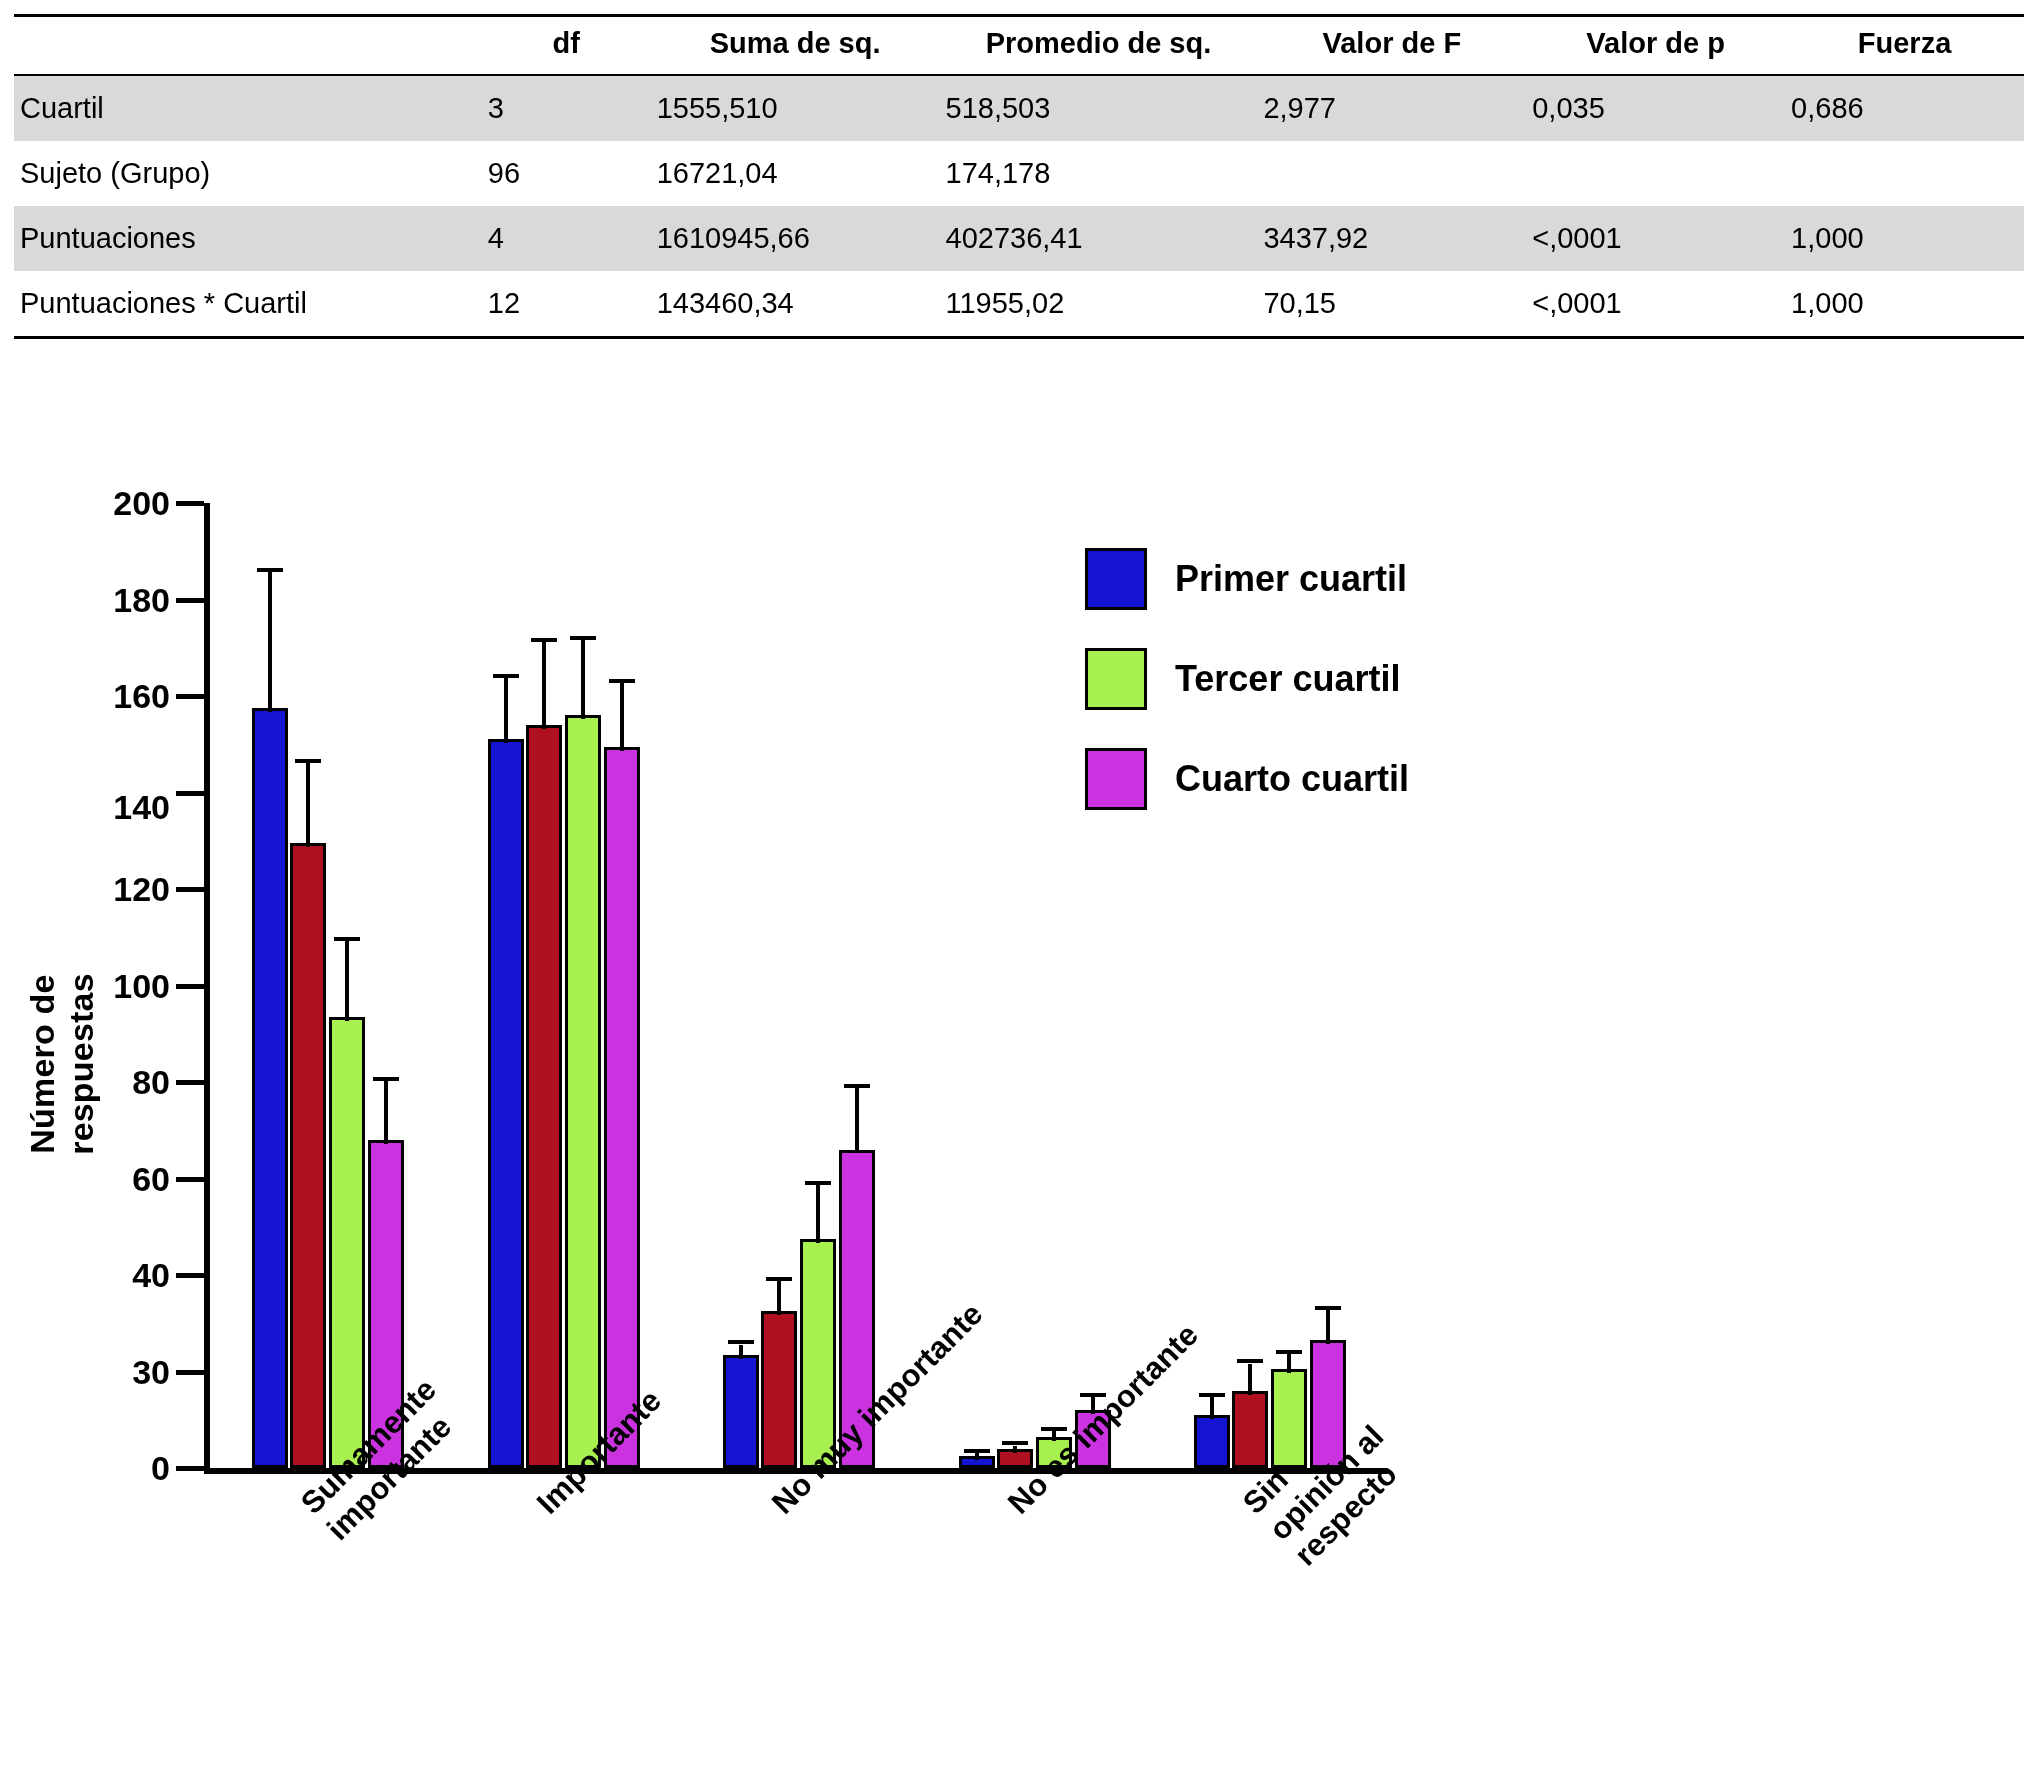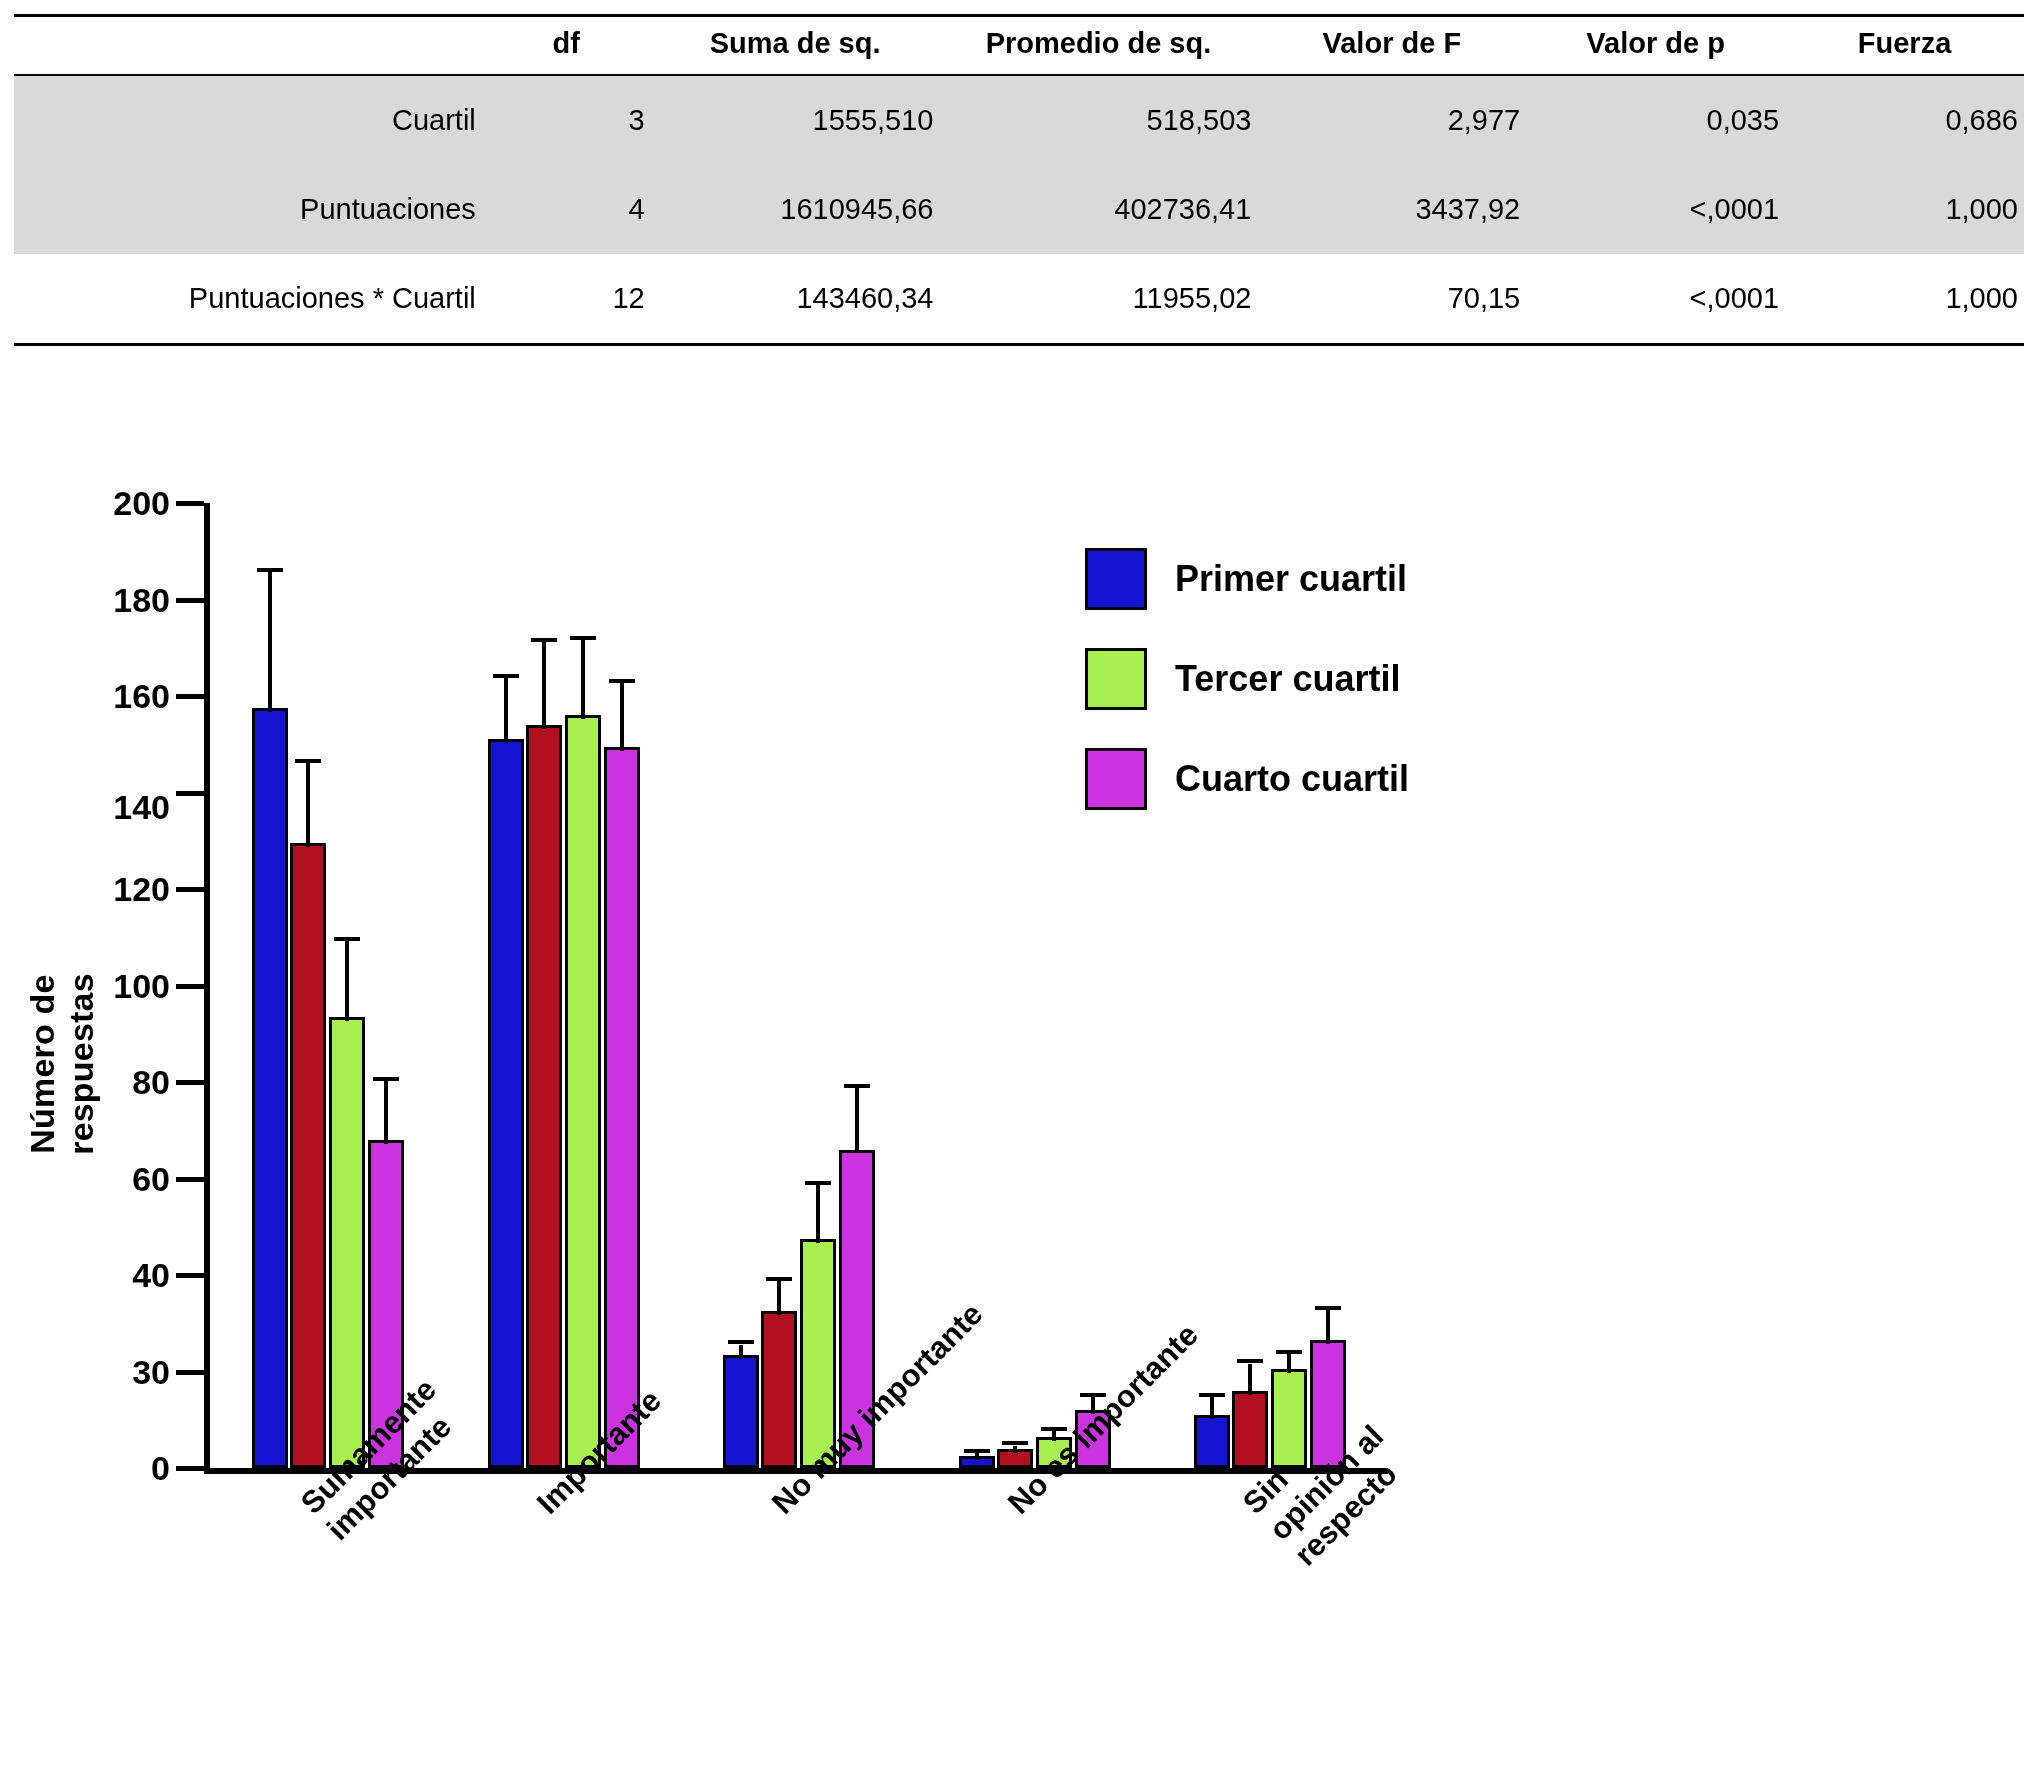--- a/index.html
+++ b/index.html
@@ -31,22 +31,22 @@
   table.anova thead th {
     font-weight: bold;
     padding: 10px 6px 14px 6px;
     text-align: center;
     border-top: 3px solid #000;
     border-bottom: 2px solid #000;
     white-space: nowrap;
   }
   table.anova thead th.rowlabel { border-top: 3px solid #000; }
   table.anova tbody td {
-    padding: 28px 6px;
-    text-align: right;
+    padding: 16px 6px;
+    text-align: left;
     white-space: nowrap;
   }
   table.anova tbody tr.shaded td {
     background: #d9d9d9;
   }
   table.anova tbody tr.last td {
     border-bottom: 3px solid #000;
   }
   td.rowlabel, th.rowlabel {
     text-align: center;
@@ -211,20 +211,29 @@
     </thead>
     <tbody>
       <tr class="shaded">
         <td class="rowlabel">Cuartil</td>
         <td>3</td>
         <td>1555,510</td>
         <td>518,503</td>
         <td>2,977</td>
         <td>0,035</td>
         <td>0,686</td>
+      </tr>
+      <tr>
+        <td class="rowlabel">Sujeto (Grupo)</td>
+        <td>96</td>
+        <td>16721,04</td>
+        <td>174,178</td>
+        <td></td>
+        <td></td>
+        <td></td>
       </tr>
       <tr class="shaded">
         <td class="rowlabel">Puntuaciones</td>
         <td>4</td>
         <td>1610945,66</td>
         <td>402736,41</td>
         <td>3437,92</td>
         <td>&lt;,0001</td>
         <td>1,000</td>
       </tr>

